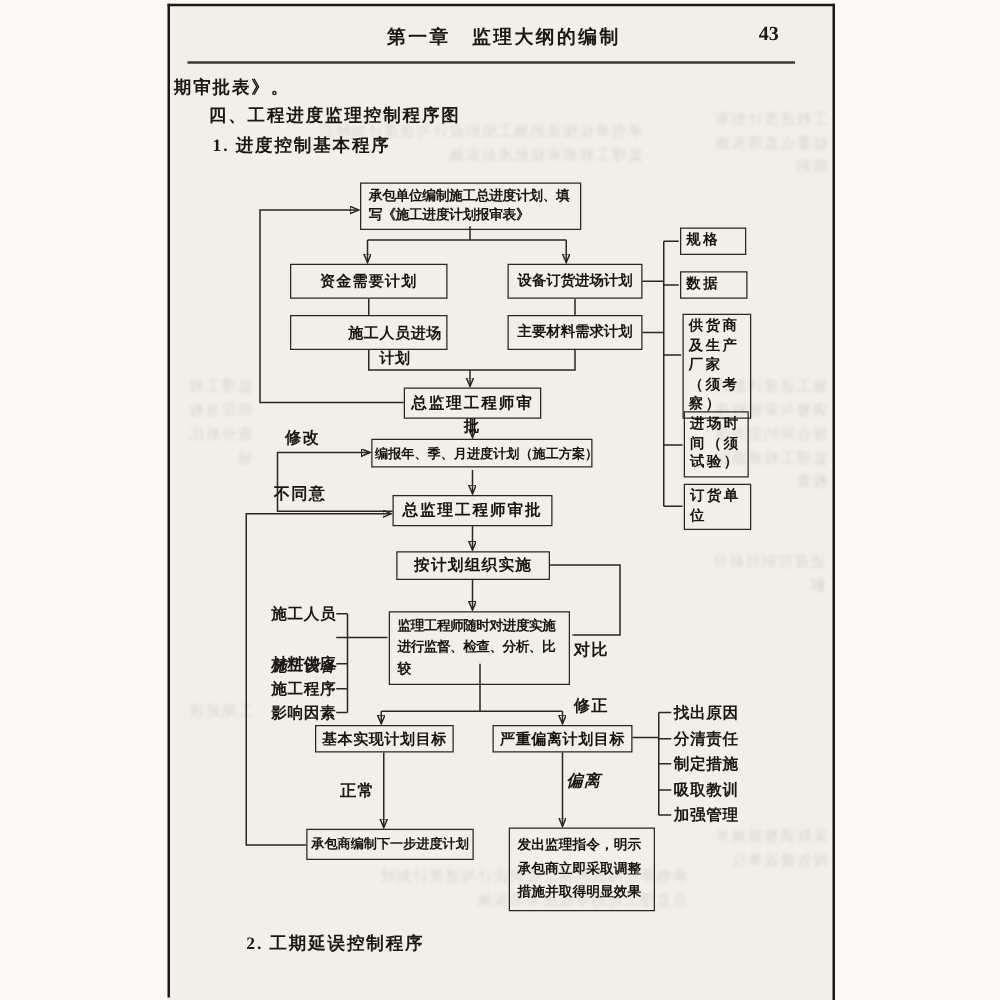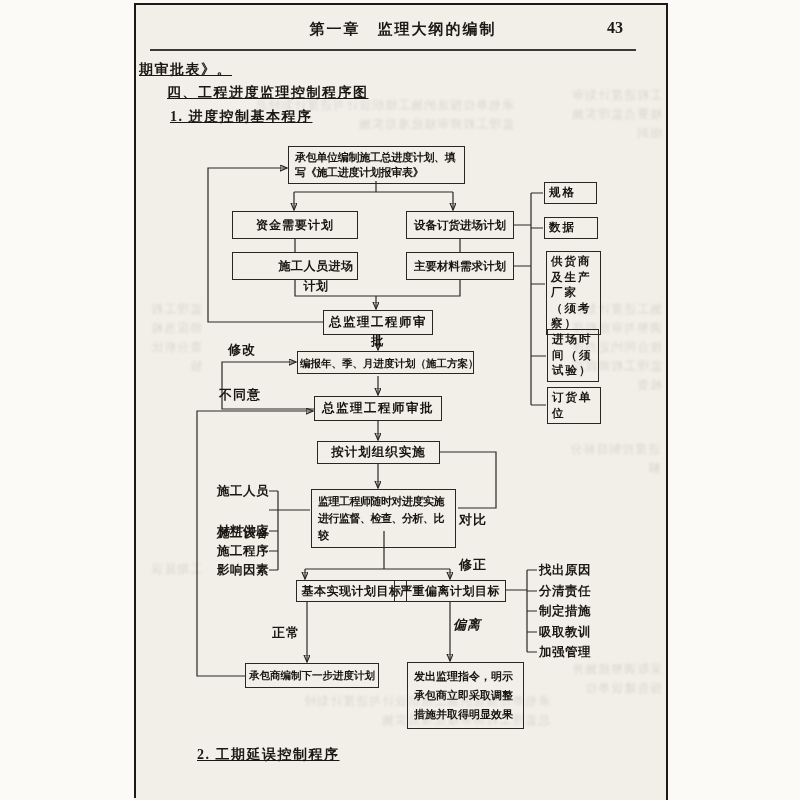--- a/index.html
+++ b/index.html
@@ -4,21 +4,21 @@
 <style>
   html,body{margin:0;padding:0;}
   body{width:800px;height:800px;background:#fbfaf6;position:relative;overflow:hidden;
        font-family:"Liberation Serif","DejaVu Serif",serif;}
   .stage{position:absolute;left:0;top:0;width:800px;height:800px;}
   .page-inner{position:absolute;left:134px;top:3px;width:533px;height:797px;background:#f2efe9;}
   .bordline{position:absolute;background:#1c1a18;}
   .txt{position:absolute;color:#1b1714;white-space:pre;}
   .h-title{font:700 15px "Liberation Serif","DejaVu Serif",serif;letter-spacing:2px;text-align:center;}
   .h-page{font:700 16px "Liberation Serif","DejaVu Serif",serif;}
-  .body-line{font:600 14px "Liberation Serif","DejaVu Serif",serif;letter-spacing:1.5px;text-decoration:underline;}
+  .body-line{font:600 14px "Liberation Serif","DejaVu Serif",serif;letter-spacing:1.5px;}
   .body-line.bold{font-weight:700;}
   .box{position:absolute;border:1.2px solid #2a2622;color:#181411;text-align:center;
        font-family:"Liberation Serif","DejaVu Serif",serif;font-weight:600;box-sizing:border-box;}
   .b1{font-size:12px;letter-spacing:1px;line-height:20px;padding:3px 2px;}
   .bwrap{text-align:left;font-size:11px;letter-spacing:-0.3px;line-height:15px;padding:3px 6px;}
   .bappr{font-size:12.5px;letter-spacing:1.5px;line-height:19px;padding:2px;}
   .bnowrap{font-size:10.5px;letter-spacing:0;line-height:15px;padding:4px 2px;white-space:nowrap;overflow:visible;}
   .bsup{text-align:left;font-size:11px;letter-spacing:-0.5px;line-height:17px;padding:3px 6px;}
   .bgoal{font-size:12px;letter-spacing:0.5px;line-height:16px;padding:2px;}
   .bdir{text-align:left;font-size:11px;letter-spacing:0;line-height:19px;padding:4px 6px;}
@@ -116,21 +116,21 @@
   <div class="box bappr" style="left:323px;top:310px;width:110px;height:25px;">总监理工程师审批</div>
 
   <div class="box bnowrap" style="left:297px;top:351px;width:177px;height:23px;">编报年、季、月进度计划（施工方案）</div>
 
   <div class="box bappr" style="left:314px;top:396px;width:128px;height:25px;">总监理工程师审批</div>
 
   <div class="box bappr" style="left:317px;top:441px;width:123px;height:23px;font-size:12.5px;letter-spacing:1px;line-height:17px;">按计划组织实施</div>
 
   <div class="box bsup" style="left:311px;top:489px;width:145px;min-height:42px;">监理工程师随时对进度实施进行监督、检查、分析、比较</div>
 
-  <div class="box bgoal" style="left:252px;top:580px;width:111px;height:22px;margin-left:44px;">基本实现计划目标</div>
+  <div class="box bgoal" style="left:252px;top:580px;width:111px;height:22px;">基本实现计划目标</div>
   <div class="box bgoal" style="left:394px;top:580px;width:112px;height:22px;">严重偏离计划目标</div>
 
   <div class="box bnowrap" style="left:245px;top:663px;width:134px;height:25px;line-height:16px;">承包商编制下一步进度计划</div>
 
   <div class="box bdir" style="left:407px;top:662px;width:117px;min-height:64px;">发出监理指令，明示承包商立即采取调整措施并取得明显效果</div>
 
   <div class="elabel" style="left:228px;top:341px;">修改</div>
   <div class="elabel" style="left:219px;top:386px;">不同意</div>
   <div class="elabel" style="left:459px;top:482px;line-height:15px;">
     <span style="display:block;">对比</span>

